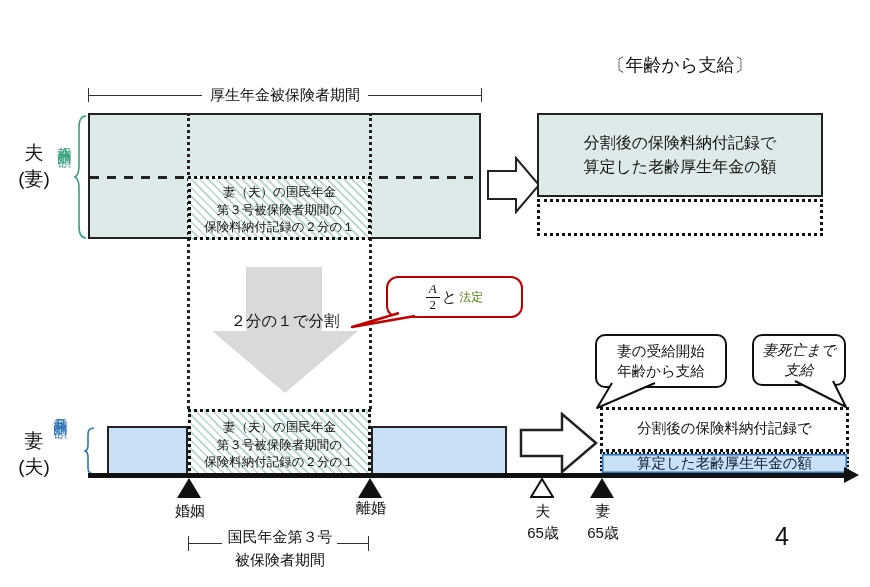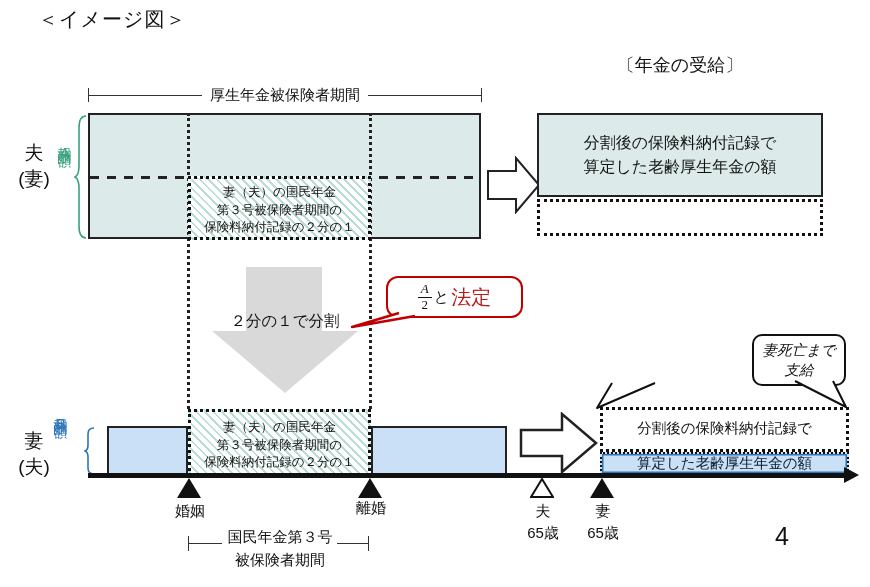--- a/index.html
+++ b/index.html
@@ -33,21 +33,21 @@
     display:flex;flex-direction:column;justify-content:center;font-size:16px;line-height:1.5;}
   .empty-dotted{left:537px;top:199px;width:286px;height:37px;border:3px dotted #111;box-sizing:border-box;background:#fff;}
   
   .arrow-label{left:205px;top:311px;width:160px;font-size:15.5px;z-index:5;}
   .red-callout{left:386px;top:276px;width:137px;height:42px;border:2.5px solid #c00000;border-radius:12px;
     background:#fff;box-sizing:border-box;display:flex;align-items:center;justify-content:center;gap:2px;z-index:4;}
   .frac{display:inline-flex;flex-direction:column;align-items:center;font-size:13px;line-height:1.15;
     font-family:"Liberation Serif","DejaVu Serif",serif;}
   .frac .num{font-style:italic;border-bottom:1.5px solid #111;padding:0 3px;}
   .callout-connector{font-size:15px;}
-  .callout-legal{font-size:20px;color:#b91c1c;}
+  .callout-legal{font-size:12px;color:#4d7c0f;}
   
   .person{width:60px;font-size:19px;line-height:1.35;}
   .person-h{left:4px;top:140px;}
   .person-w{left:4px;top:428px;}
   .vlabel{writing-mode:vertical-rl;text-orientation:upright;font-size:14px;letter-spacing:3px;}
   .vlabel-a{left:56px;top:136px;color:#3aa17e;}
   .vlabel-b{left:52px;top:407px;color:#2e75b6;}
   .blue-left{left:107px;top:426px;width:81px;height:49px;border:2px solid #222;box-sizing:border-box;}
   .blue-right{left:371px;top:426px;width:136px;height:49px;border:2px solid #222;box-sizing:border-box;}
   .result-hatch{left:600px;top:407px;width:249px;height:45px;border:3px dotted #111;box-sizing:border-box;
@@ -75,22 +75,21 @@
   .bbr-text{left:200px;top:526px;width:160px;font-size:15px;line-height:1.5;}
   .page-num{left:775px;top:522px;font-size:25px;}
   svg{display:block;}
   .overlay{left:0;top:0;z-index:6;pointer-events:none;}
 </style>
 </head>
 <body>
 
 <div id="stage">
 
-  <div class="abs title">＜イメージ図＞</div>
-  <div class="abs hdr-right center">〔年金の受給〕</div>
+  <div class="abs hdr-right center">〔年齢から支給〕</div>
 
   <div class="abs bracket-line"></div>
   <div class="abs bracket-tick" style="left:88px;"></div>
   <div class="abs bracket-tick" style="left:481px;"></div>
   <div class="abs bracket-label-wrap center">
     <span>厚生年金被保険者期間</span>
   </div>
 
   <div class="abs person person-h center">
     <div>夫</div>
@@ -156,20 +155,24 @@
     <polygon points="2,18 43,18 43,2 77,31 43,60 43,44 2,44" fill="#fff" stroke="#222" stroke-width="2.5"></polygon>
   </svg>
 
   <div class="abs result-hatch center">
     <div>分割後の保険料納付記録で</div>
   </div>
   <div class="abs bluebox result-blue center">
     <div>算定した老齢厚生年金の額</div>
   </div>
 
+  <div class="abs bubble bubble-start center">
+    <div>妻の受給開始</div>
+    <div>年齢から支給</div>
+  </div>
   <div class="abs bubble bubble-end center">
     <div>妻死亡まで</div>
     <div>支給</div>
   </div>
 
   <div class="abs timeline"></div>
   <div class="abs timeline-arrowhead"></div>
 
   <svg class="abs marker" style="left:177px;top:478px;" width="24" height="20">
     <polygon points="12,0 24,20 0,20" fill="#111"></polygon>

